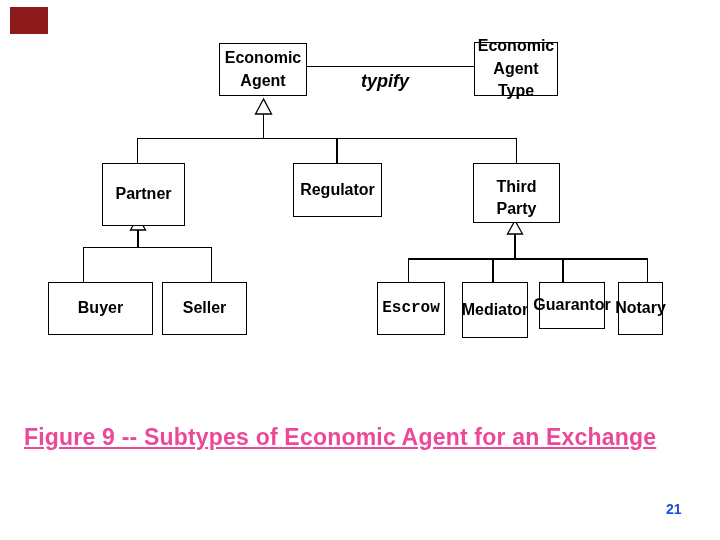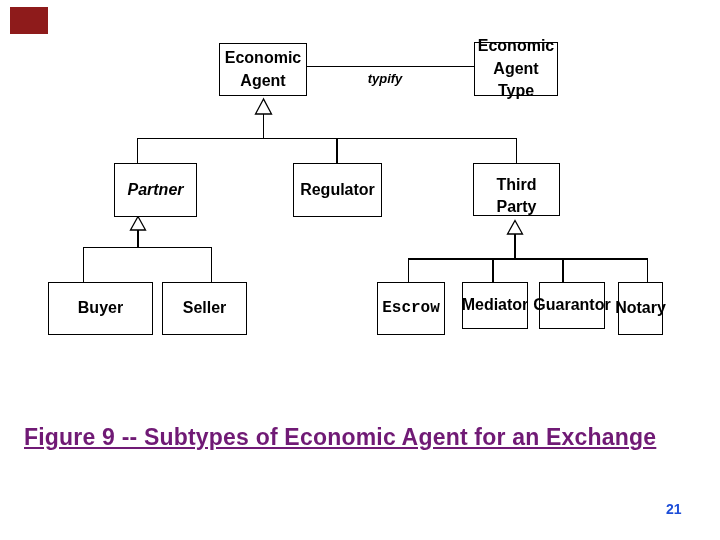--- a/index.html
+++ b/index.html
@@ -40,49 +40,49 @@
     text-align: center;
     font-size: 16px;
     font-weight: 700;
     color: #000000;
     line-height: 1.4;
     box-sizing: border-box;
   }
   .node .lbl { white-space: pre-wrap; }
   .n-economic-agent      { left: 219px; top: 43px;  width: 88px; height: 53px; }
   .n-economic-agent-type { left: 474px; top: 42px;  width: 84px; height: 54px; }
-  .n-partner             { left: 114px; top: 163px; width: 83px; height: 54px; font-style: italic; }
+  .n-partner             { left: 102px; top: 163px; width: 83px; height: 63px; }
   .n-regulator           { left: 293px; top: 163px; width: 89px; height: 54px; }
-  .n-third-party         { left: 473px; top: 163px; width: 87px; height: 53px;
-                           align-items: flex-start; padding-top: 10px; }
+  .n-third-party         { left: 473px; top: 163px; width: 87px; height: 60px;
+                           align-items: center; padding-top: 10px; }
   .n-buyer               { left: 48px;  top: 282px; width: 105px; height: 53px; }
   .n-seller              { left: 162px; top: 282px; width: 85px; height: 53px; }
   .n-escrow              { left: 377px; top: 282px; width: 68px; height: 53px; font-family: Liberation Mono, monospace; }
-  .n-mediator            { left: 462px; top: 282px; width: 66px; height: 47px; }
+  .n-mediator            { left: 462px; top: 282px; width: 66px; height: 56px; }
   .n-guarantor           { left: 539px; top: 282px; width: 66px; height: 47px; }
   .n-notary              { left: 618px; top: 282px; width: 45px; height: 53px; }
   .edge-label {
     position: absolute;
     left: 358px;
     top: 71px;
     width: 54px;
     text-align: center;
-    font-size: 13px;
+    font-size: 18px;
     font-weight: 700;
     font-style: italic;
     color: #000000;
   }
   .caption {
     position: absolute;
     left: 24px;
     top: 424px;
     width: 680px;
     font-size: 23px;
     font-weight: 700;
-    color: #701a75;
+    color: #ec4899;
     text-decoration: underline;
     letter-spacing: 0.2px;
     white-space: nowrap;
   }
   .page-number {
     position: absolute;
     left: 666px;
     top: 501px;
     font-size: 14px;
     font-weight: 700;

